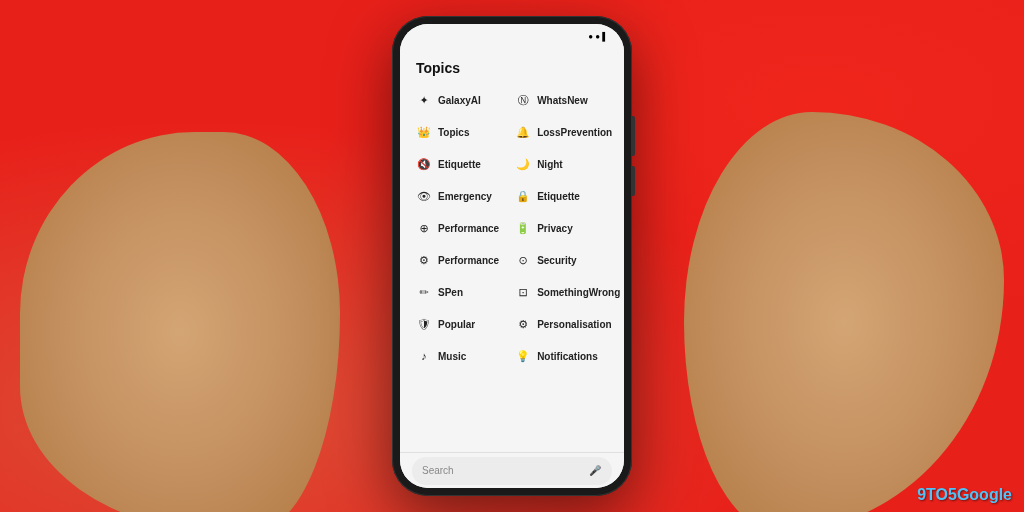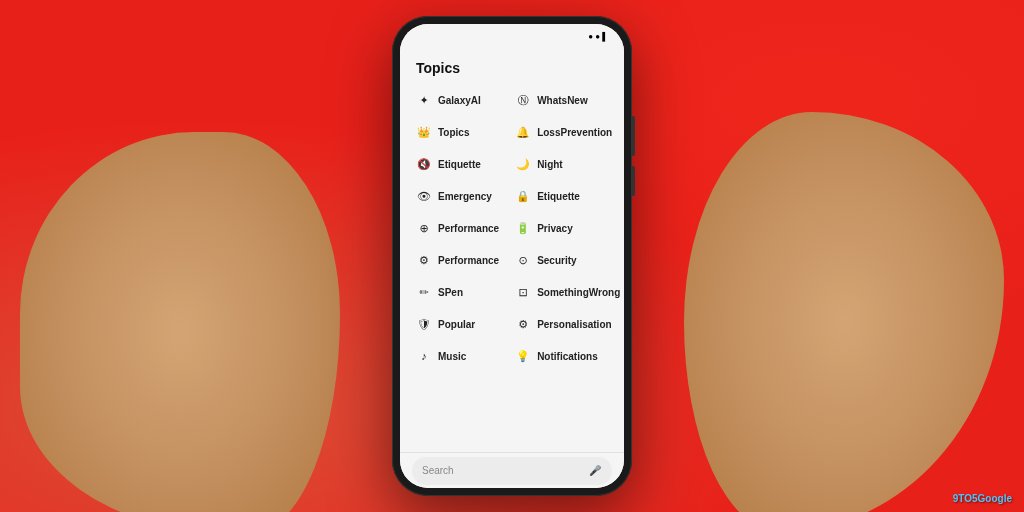--- a/index.html
+++ b/index.html
@@ -182,21 +182,21 @@
       background: #333;
       border-radius: 0 2px 2px 0;
     }
 
     
     .watermark {
       position: absolute;
       bottom: 8px;
       right: 12px;
       color: white;
-      font-size: 10px;
+      font-size: 16px;
       font-weight: 700;
       z-index: 10;
       text-shadow: 1px 1px 2px rgba(0,0,0,0.5);
     }
 
     .watermark span { color: #4fc3f7; }
   </style>
 </head>
 <body>
 

